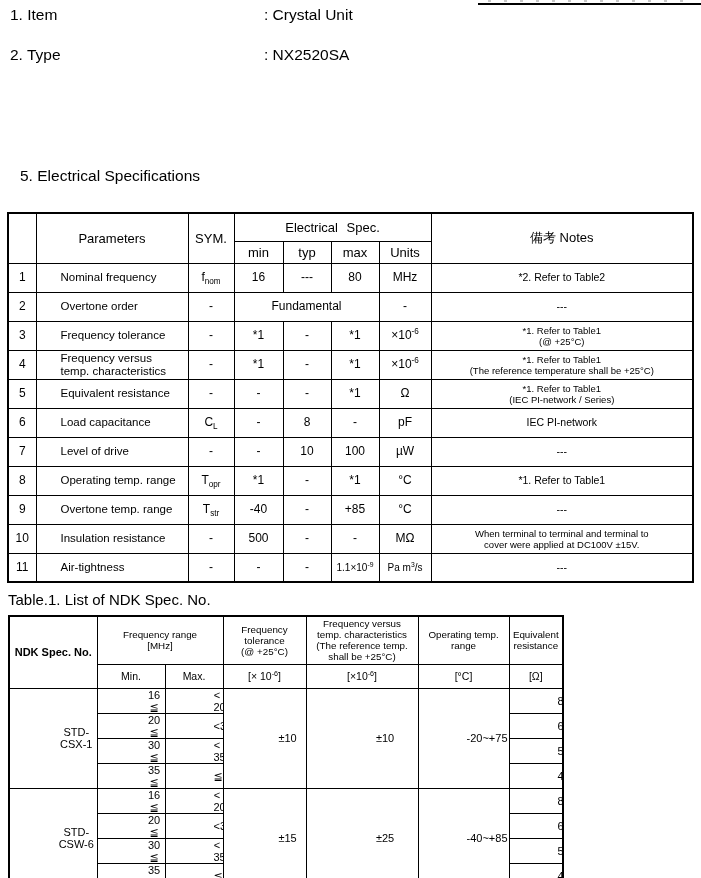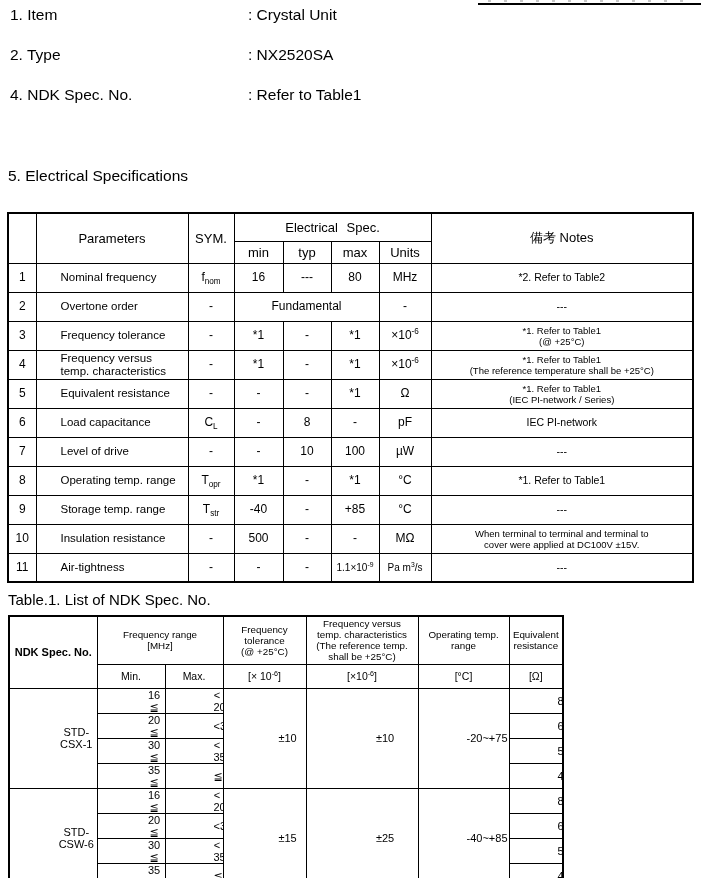--- a/index.html
+++ b/index.html
@@ -8,22 +8,22 @@
 
   
   .artifact-line{position:absolute;top:3px;left:478px;width:223px;height:2px;background:#000;}
   .artifact-noise{position:absolute;top:0;left:488px;width:205px;height:2px;
         background:repeating-linear-gradient(90deg,#9a9a9a 0 3px,transparent 3px 16px);opacity:.55;}
 
   
   .items{position:absolute;left:10px;top:6px;width:650px;}
   .item-row{position:relative;height:40px;font-size:15.5px;}
   .item-label{position:absolute;left:0;top:0;white-space:nowrap;}
-  .item-value{position:absolute;left:238px;top:0;white-space:nowrap;}
-  .section-title{position:absolute;left:8px;top:167px;font-size:15.5px;}
+  .item-value{position:absolute;left:254px;top:0;white-space:nowrap;}
+  .section-title{position:absolute;left:20px;top:167px;font-size:15.5px;}
 
   
   table{border-collapse:collapse;table-layout:fixed;background:#fff;}
   td,th{border:1px solid #000;font-weight:normal;text-align:center;vertical-align:middle;
         padding:0 2px;white-space:pre-line;overflow:hidden;}
   sup,sub{font-size:68%;line-height:0;}
 
   
   .spec-table{position:absolute;left:7px;top:212px;width:685px;border:2px solid #000;}
   .spec-table thead tr.h1{height:28px;}
@@ -57,24 +57,20 @@
   <div class="artifact-line"></div>
 
   <div class="items">
     <div class="item-row">
       <span class="item-label">1. Item</span>
       <span class="item-value">: Crystal Unit</span>
     </div>
     <div class="item-row">
       <span class="item-label">2. Type</span>
       <span class="item-value">: NX2520SA</span>
-    </div>
-    <div class="item-row">
-      <span class="item-label">4. NDK Spec. No.</span>
-      <span class="item-value">: Refer to Table1</span>
     </div>
   </div>
 
   <div class="section-title">5. Electrical Specifications</div>
 
   <table class="spec-table">
     <colgroup>
       <col style="width:28px">
         <col style="width:152px">
         <col style="width:46px">
@@ -177,21 +173,21 @@
           <td class="c-param">Operating temp. range</td>
           <td class="c-sym">T<sub>opr</sub></td>
           <td class="c-min">*1</td>
           <td class="c-typ">-</td>
           <td class="c-max">*1</td>
           <td class="c-units">°C</td>
           <td class="c-notes">*1. Refer to Table1</td>
         </tr>
         <tr>
           <td class="c-num">9</td>
-          <td class="c-param">Storage temp. range</td>
+          <td class="c-param">Overtone temp. range</td>
           <td class="c-sym">T<sub>str</sub></td>
           <td class="c-min">-40</td>
           <td class="c-typ">-</td>
           <td class="c-max">+85</td>
           <td class="c-units">°C</td>
           <td class="c-notes">---</td>
         </tr>
         <tr>
           <td class="c-num">10</td>
           <td class="c-param">Insulation resistance</td>

